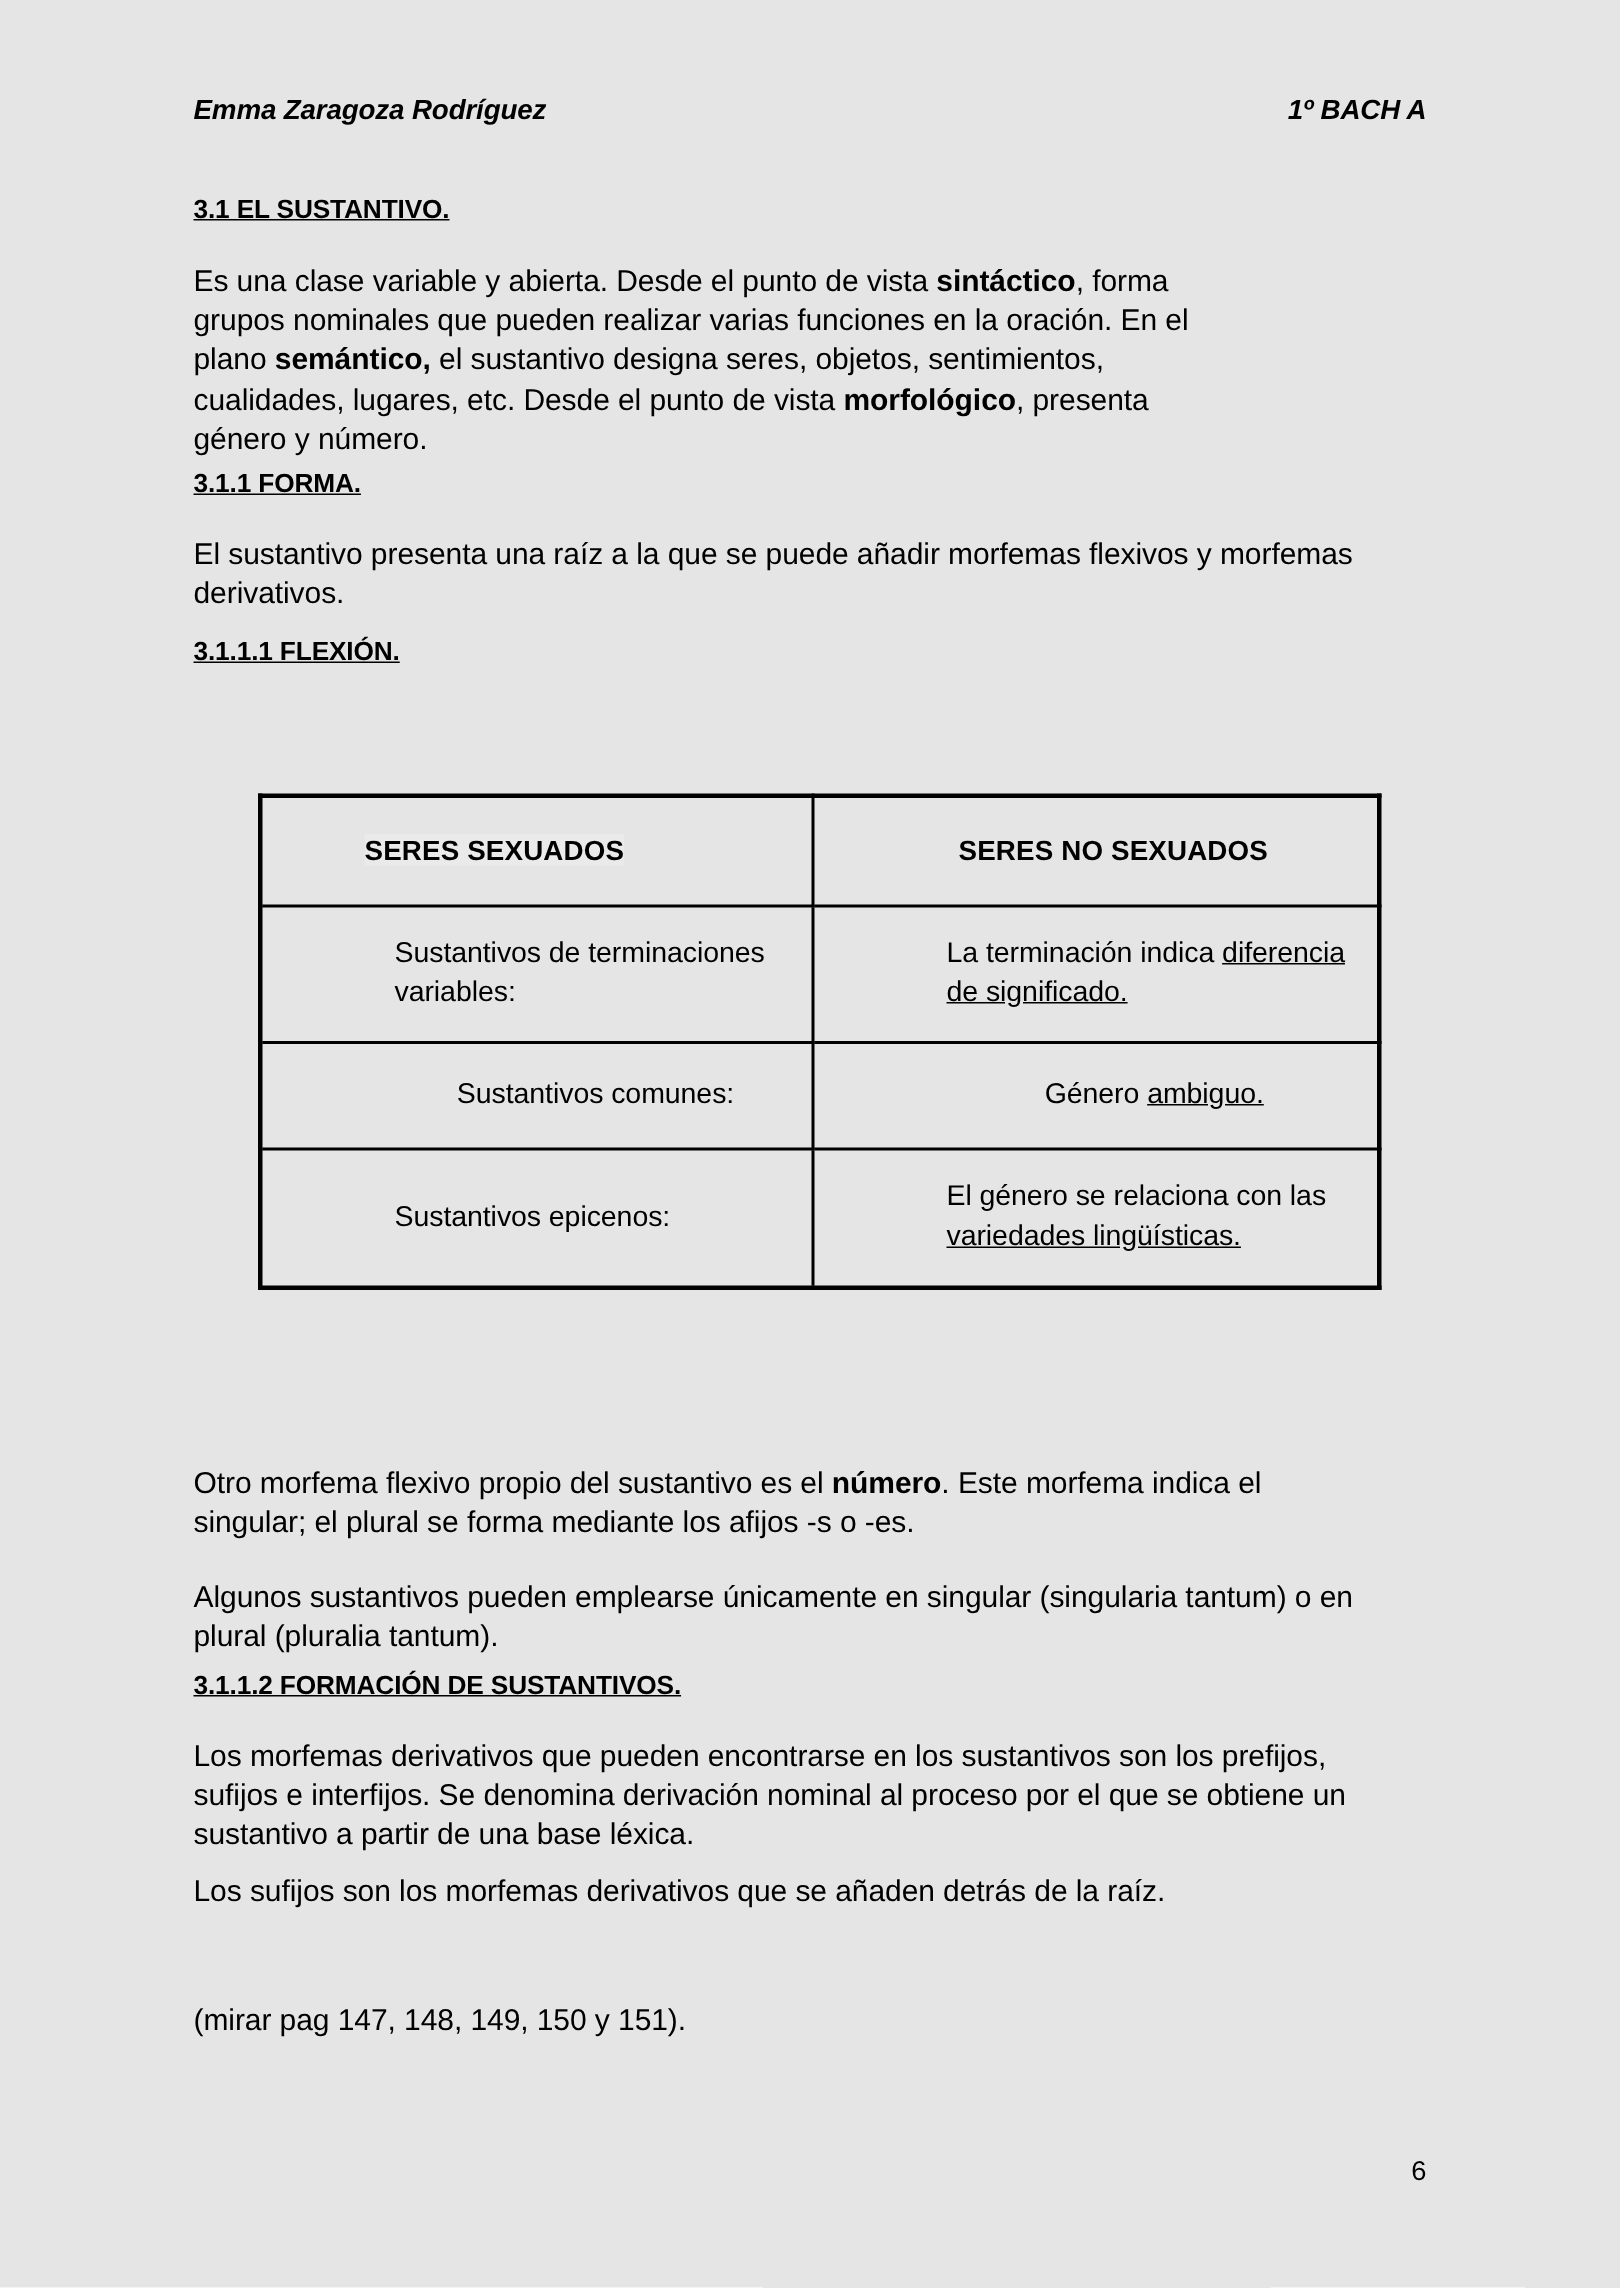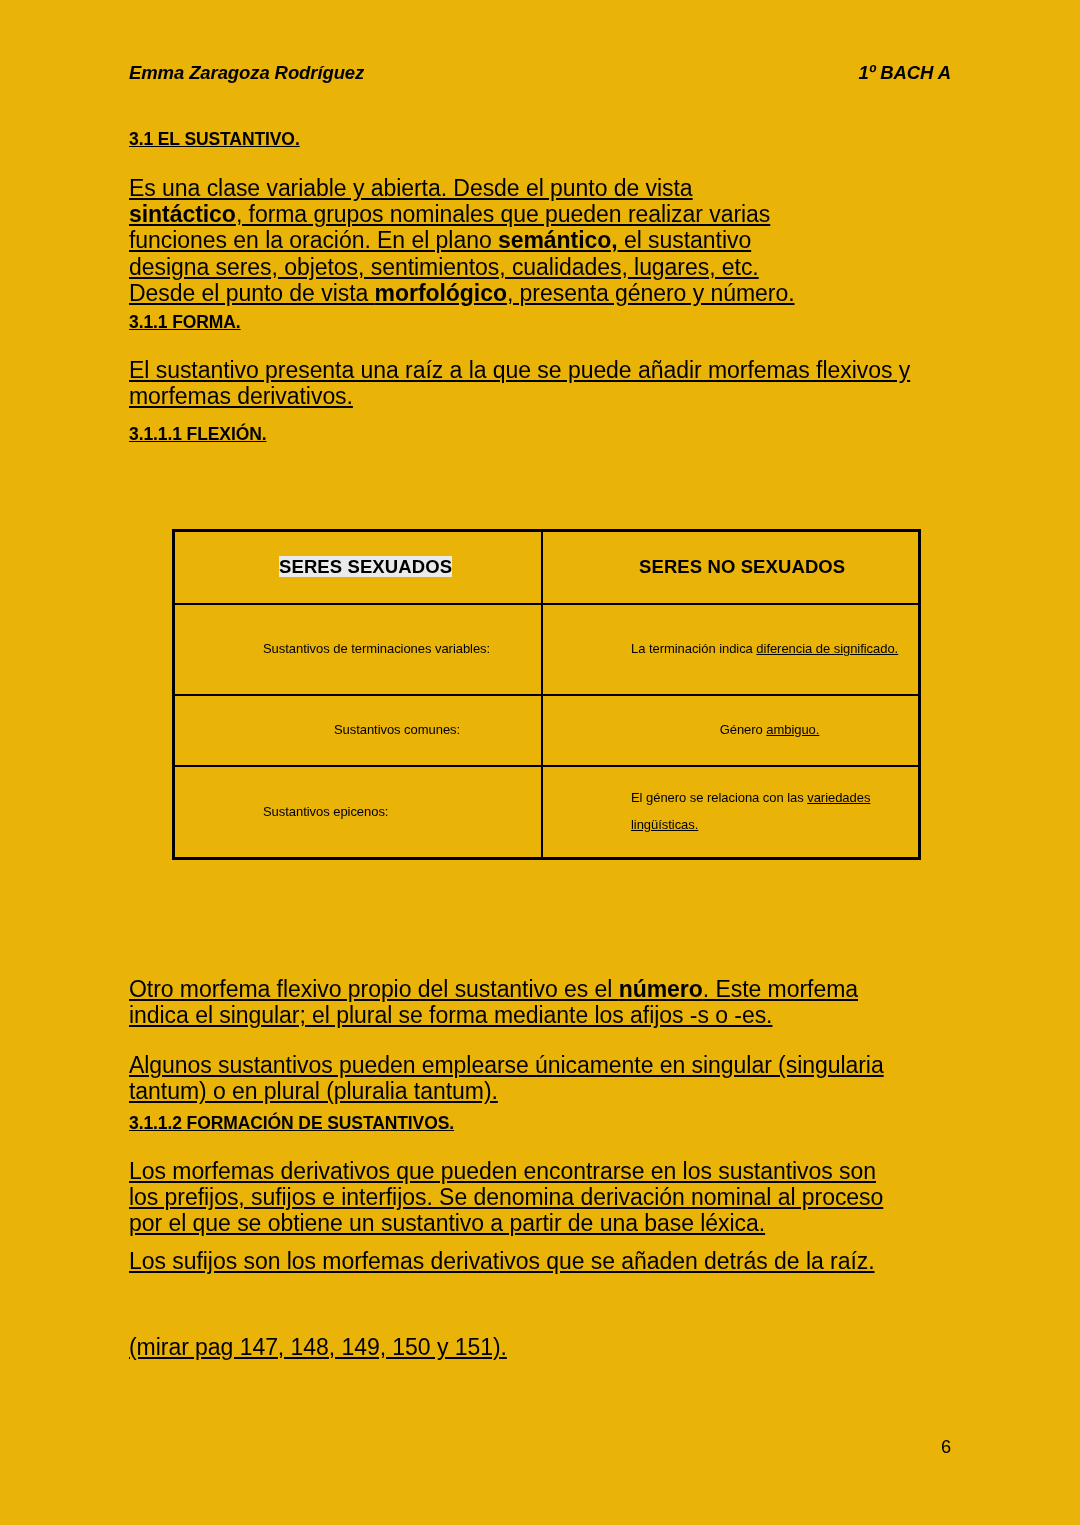--- a/index.html
+++ b/index.html
@@ -8,21 +8,21 @@
     background: #ffffff;
   }
   body {
     font-family: "Liberation Sans", sans-serif;
     color: #000000;
   }
   .page {
     position: relative;
     width: 1080px;
     height: 1525px;
-    background: #eab308;
+    background: #e5e5e5;
     box-sizing: border-box;
     overflow: hidden;
   }
 
   
   .doc-header {
     position: absolute;
     left: 129px;
     top: 62px;
     width: 822px;
@@ -39,24 +39,23 @@
   .sec-heading {
     font-weight: bold;
     text-decoration: underline;
     font-size: 17.5px;
     letter-spacing: -0.1px;
     white-space: nowrap;
   }
 
   
   .para {
-    font-size: 23px;
+    font-size: 20px;
     line-height: 26.2px;
     letter-spacing: -0.05px;
-    text-decoration: underline;
   }
   .para b { font-weight: bold; }
   .u { text-decoration: underline; }
 
   
   .blk { position: absolute; left: 129px; }
 
   
   .tbl-wrap {
     position: absolute;
@@ -71,34 +70,34 @@
     border: 3px solid #000;
   }
   table.gram td {
     border: 2px solid #000;
     vertical-align: middle;
     padding: 0;
   }
   table.gram td.c1 { width: 366px; }
   table.gram td.c2 { width: 375px; }
 
-  .cellpad-head-l { padding: 0 0 0 104px; }
+  .cellpad-head-l { padding: 0 0 0 68px; }
   .cellpad-head-r { padding: 0 0 0 96px; }
   .cellpad-l { padding: 0 10px 0 88px; }
   .cellpad-r { padding: 0 10px 0 88px; }
 
   .th-text {
     font-weight: bold;
     font-size: 18.5px;
     letter-spacing: 0.1px;
     display: inline;
   }
   .hl { background: #eaeaea; }
   .cell-text {
-    font-size: 13px;
+    font-size: 19px;
     line-height: 26.5px;
     letter-spacing: -0.05px;
   }
 
   .row-h { height: 73px; }
   .row-1 { height: 91px; }
   .row-2 { height: 93px; }
   .row-3 { height: 71px; text-align: center; }
   .row-4 { height: 93px; }
 

